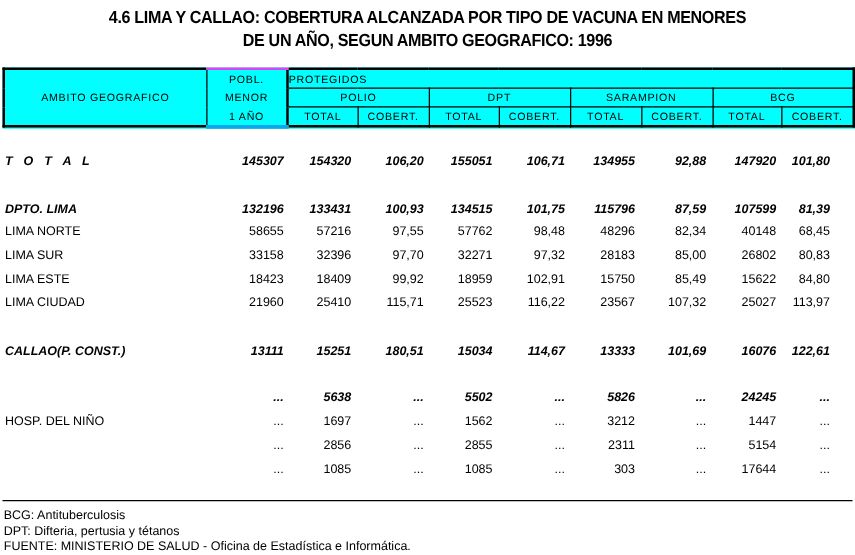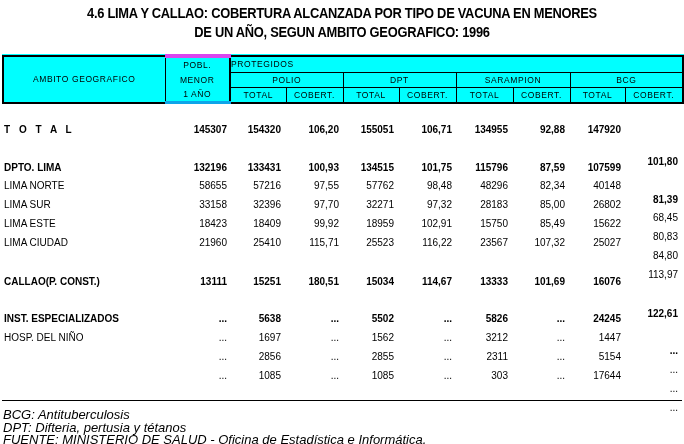--- a/index.html
+++ b/index.html
@@ -9,33 +9,33 @@
   .t2 { top:24px; }
   table.hdr { position:absolute; left:2px; top:54px; width:680px; border-collapse:collapse; background:#00ffff; table-layout:fixed; }
   table.hdr td { border:1px solid #000; font-size:8.5px; text-align:center; height:14px; padding:0; letter-spacing:0.6px; white-space:nowrap; overflow:hidden; }
   table.hdr td.nob { border-top:none; border-bottom:none; }
   table.hdr td.thickL { border-left:2px solid #000; }
   table.hdr { border:2px solid #000; }
   .row { position:absolute; left:0; width:684px; height:18px; font-size:10px; }
   .row span { position:absolute; top:0; white-space:nowrap; }
   .row .lbl { left:4px; }
   .row .num { text-align:right; }
-  .bold { font-weight:bold; }
+  .bold { font-weight:bold;font-style:italic; }
   .spaced { letter-spacing:3px; }
   .c1 { right:457px; } 
   .c2 { right:403px; } 
   .c3 { right:345px; } 
   .c4 { right:290px; } 
   .c5 { right:232px; } 
   .c6 { right:176px; } 
   .c7 { right:119px; } 
   .c8 { right:63px;margin-left:10px; }  
-  .c9 { right:6px;margin-top:32px; }   
+  .c9 { right:20px; }   
   .rule { position:absolute; left:2px; top:400px; width:680px; height:1px; background:#000; }
-  .note { position:absolute; left:3px; font-size:13px; font-style:italic; white-space:nowrap; }
+  .note { position:absolute; left:3px; font-size:10px; white-space:nowrap; }
 </style>
 </head>
 <body>
 
 <div class="title t1">4.6 LIMA Y CALLAO: COBERTURA ALCANZADA POR TIPO DE VACUNA EN MENORES</div>
 <div class="title t2">DE UN AÑO, SEGUN AMBITO GEOGRAFICO: 1996</div>
 
 <table class="hdr">
   <colgroup>
     <col style="width:162px">
@@ -45,21 +45,21 @@
     <col style="width:56px">
       <col style="width:57px">
     <col style="width:57px">
       <col style="width:57px">
     <col style="width:55px">
       <col style="width:58px">
   </colgroup>
   <tbody>
       <tr>
     <td rowspan="3">AMBITO GEOGRAFICO</td>
-    <td class="nob" style="border-top:4px solid #d946ef">POBL.</td>
+    <td class="nob" style="border-top:2px solid #d946ef">POBL.</td>
     <td colspan="8" class="thickL" style="text-align:left">PROTEGIDOS</td>
   </tr>
   <tr>
     <td class="nob">MENOR</td>
     <td colspan="2" class="thickL">POLIO</td>
     <td colspan="2">DPT</td>
     <td colspan="2">SARAMPION</td>
     <td colspan="2">BCG</td>
   </tr>
   <tr>
@@ -155,21 +155,20 @@
       <span class="num c2">15251</span>
       <span class="num c3">180,51</span>
       <span class="num c4">15034</span>
       <span class="num c5">114,67</span>
       <span class="num c6">13333</span>
       <span class="num c7">101,69</span>
       <span class="num c8">16076</span>
       <span class="num c9">122,61</span>
     </div>
     <div class="row bold" style="top: 313px;">
-      <span class="lbl">INST. ESPECIALIZADOS</span>
       <span class="num c1">...</span>
       <span class="num c2">5638</span>
       <span class="num c3">...</span>
       <span class="num c4">5502</span>
       <span class="num c5">...</span>
       <span class="num c6">5826</span>
       <span class="num c7">...</span>
       <span class="num c8">24245</span>
       <span class="num c9">...</span>
     </div>

